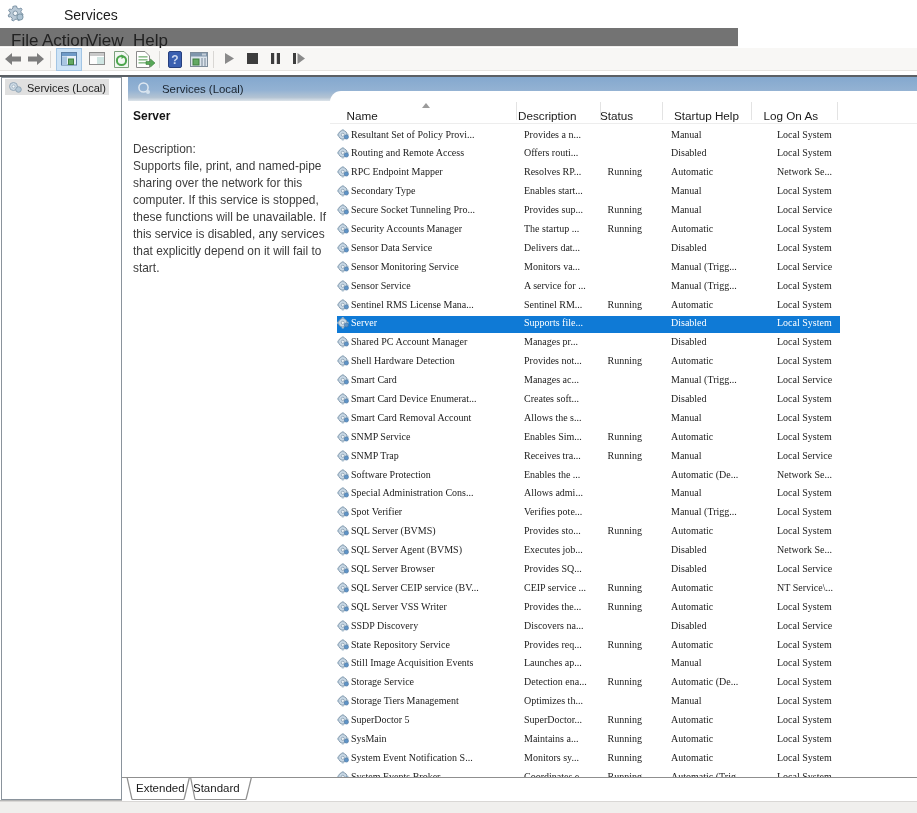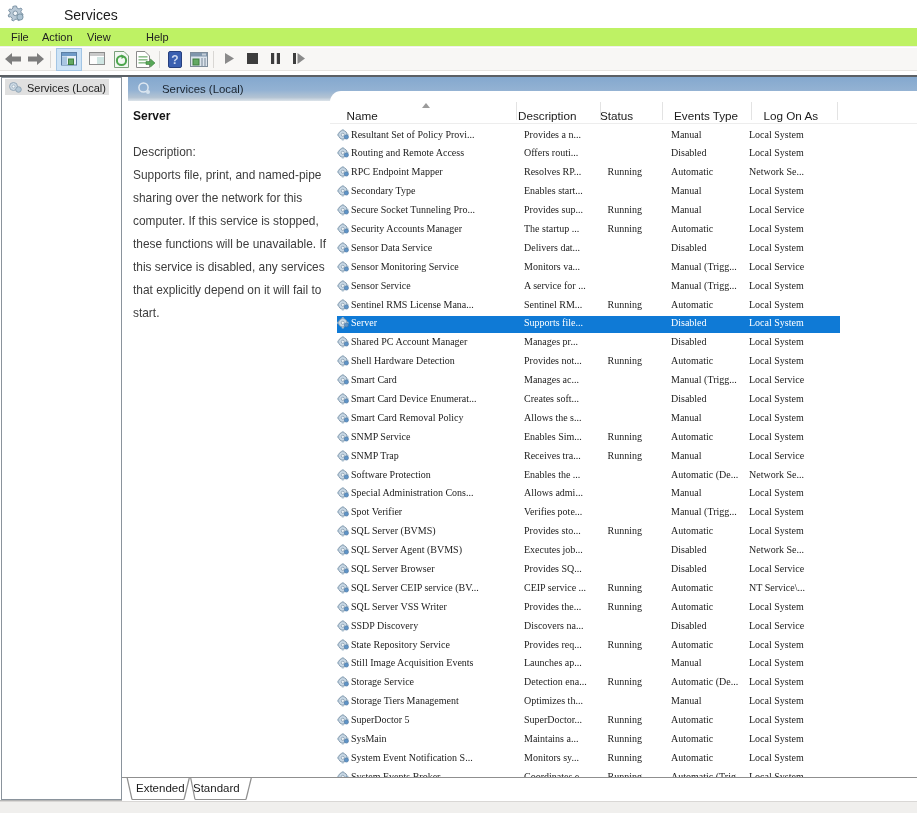--- a/index.html
+++ b/index.html
@@ -1,54 +1,54 @@
 <!DOCTYPE html>
 <html><head><meta charset="utf-8"><style>
 * { margin:0; padding:0; box-sizing:border-box; }
 html,body { width:917px; height:813px; font-family:"Liberation Sans",sans-serif; background:#fff; position:relative; overflow:hidden; }
 .abs { position:absolute; }
 
 #title { left:0; top:0; width:917px; height:28px; background:#fff; }
 #title .txt { position:absolute; left:36px; top:7px; font-size:14px; color:#1b1b1b;margin-left:28px; }
 
-#menu { left:0; top:28px; width:917px; height:19px; background:#bef264; font-size:11px; color:#222; border-bottom:1px solid #f0eeec; }
+#menu { left:0; top:28px; width:738px; height:19px; background:#737373; font-size:17px; color:#222; border-bottom:1px solid #f0eeec; }
 #menu span { position:absolute; top:3px; }
 
 #tbar { left:0; top:48px; width:917px; height:23px; background:#f8f7f5; border-bottom:1px solid #e6e4e1; }
 .tsep { position:absolute; top:3px; width:1px; height:17px; background:#d9d7d4; }
 #dline { left:0; top:75px; width:917px; height:2px; background:#5b6065; }
 
 #lpane { left:1px; top:77px; width:121px; height:723px; background:#fff; border:1px solid #8a939c; }
 #lsel { position:absolute; left:3px; top:1px; width:104px; height:16px; background:#e0e0e0; }
 #lpane .txt { position:absolute; left:25px; top:3.5px; font-size:11px; color:#1b1b1b; }
 #lpane svg { position:absolute; left:6px; top:3px; }
 
 #rhead { left:128px; top:77px; width:789px; height:24px; background:linear-gradient(#84a8ce,#93b2d3 55%,#b3c3d3 85%,#dde4ea); }
 #rhead .txt { position:absolute; left:34px; top:6px; font-size:11.4px; color:#19232e; }
 
 #desc { left:128px; top:101px; width:202px; height:676px; background:#fff; }
 #srv { position:absolute; left:5px; top:8px; font-size:12px; font-weight:bold; color:#141414; }
-#dtext { position:absolute; left:5px; top:40px; font-size:11.9px; line-height:23px; color:#3d3d3d; width:205px; }
+#dtext { position:absolute; left:5px; top:40px; font-size:11.9px; line-height:17px; color:#3d3d3d; width:205px; }
 
 #card { left:330px; top:91px; width:587px; height:687px; background:#fff; border-top-left-radius:11px; overflow:hidden; }
 
 .hc { position:absolute; top:17.5px; font-size:11.7px; color:#1b1b1b; }
 .hsep { position:absolute; top:11px; width:1px; height:18px; background:#e3e3e3; }
 #sort { position:absolute; left:92px; top:12px; width:8px; height:5px; }
 #hbot { position:absolute; left:0px; top:32px; width:587px; height:1px; background:#ededed; }
 
 #rows { position:absolute; left:0; top:34.5px; width:587px; height:652.5px; }
 .row { position:relative; height:18.9px; font-size:10px; color:#1c1c1c; white-space:nowrap;font-family:Liberation Serif, serif; }
 .row .c { position:absolute; top:3px; }
 .ric { position:absolute; left:7px; top:3px; }
 .c.n { left:21px; }
 .c.d { left:194px; }
 .c.s { left:277.5px;text-align:right; }
 .c.t { left:341px; }
-.c.l { left:419px; }
+.c.l { left:447px; }
 .row.sel { color:#fff; }
 .row.sel::before { content:""; position:absolute; left:6.5px; top:1.5px; width:503px; height:17px; background:#0f7ad6; z-index:0; }
 .row.sel .c, .row.sel .ric { z-index:1; }
 .row.sel .c { z-index:1; }
 
 #tabs { left:122px; top:777px; width:795px; height:24px; background:#fff; }
 #tabs svg { position:absolute; left:0; top:0; }
 .tabtxt { position:absolute; top:5px; font-size:11.5px; color:#1b1b1b; }
 
 #sbar { left:0; top:801px; width:917px; height:12px; background:#f0efed; border-top:1px solid #d9d7d5; }
@@ -81,21 +81,21 @@
     </g>
     <circle cx="13" cy="12" r="3.1" fill="#aec3d3" stroke="#75909f" stroke-width="0.9"></circle>
   </svg>
   <span class="txt">Services</span>
 </div>
 
 <div class="abs" id="menu">
   <span style="left:11px">File</span>
     <span style="left:42px">Action</span>
     <span style="left:87px">View</span>
-    <span style="left:146px">Help</span>
+    <span style="left:133px">Help</span>
 </div>
 
 <div class="abs" id="tbar">
   <svg style="position:absolute;left:5px;top:5px" width="17" height="12" viewBox="0 0 17 12">
       <path d="M7 0 L7 3.5 L16 3.5 L16 8.5 L7 8.5 L7 12 L0 6 Z" fill="#7d7d7d"></path>
     </svg>
   <svg style="position:absolute;left:27px;top:5px" width="17" height="12" viewBox="0 0 17 12">
       <path d="M10 0 L10 3.5 L1 3.5 L1 8.5 L10 8.5 L10 12 L17 6 Z" fill="#7d7d7d"></path>
     </svg>
   <div class="tsep" style="left:50px"></div>
@@ -172,21 +172,21 @@
 
 <div class="abs" id="desc">
   <div id="srv">Server</div>
   <div id="dtext">Description:<br>Supports file, print, and named-pipe<br>sharing over the network for this<br>computer. If this service is stopped,<br>these functions will be unavailable. If<br>this service is disabled, any services<br>that explicitly depend on it will fail to<br>start.</div>
 </div>
 
 <div class="abs" id="card">
   <span class="hc" style="left:16.5px">Name</span>
   <span class="hc" style="left:188px">Description</span>
   <span class="hc" style="left:270px">Status</span>
-  <span class="hc" style="left:344px">Events Type</span>
+  <span class="hc" style="left:344px">Startup Help</span>
   <span class="hc" style="left:433.5px">Log On As</span>
   <svg id="sort" viewBox="0 0 8 5">
       <path d="M4 0 L8 5 L0 5 Z" fill="#9b9b9b"></path>
     </svg>
   <div class="hsep" style="left:185.5px"></div>
   <div class="hsep" style="left:269.5px"></div>
   <div class="hsep" style="left:332px"></div>
   <div class="hsep" style="left:420.5px"></div>
   <div class="hsep" style="left:507px"></div>
   <div id="hbot"></div>
@@ -338,21 +338,21 @@
         <span class="c n">Smart Card Device Enumerat...</span>
         <span class="c d">Creates soft...</span>
         <span class="c s"></span>
         <span class="c t">Disabled</span>
         <span class="c l">Local System</span>
       </div>
 <div class="row">
         <span class="ric"><svg width="13" height="12" viewBox="0 0 13 12">
             <use href="#gear"></use>
           </svg></span>
-        <span class="c n">Smart Card Removal Policy</span>
+        <span class="c n">Smart Card Removal Account</span>
         <span class="c d">Allows the s...</span>
         <span class="c s"></span>
         <span class="c t">Manual</span>
         <span class="c l">Local System</span>
       </div>
 <div class="row">
         <span class="ric"><svg width="13" height="12" viewBox="0 0 13 12">
             <use href="#gear"></use>
           </svg></span>
         <span class="c n">SNMP Service</span>

